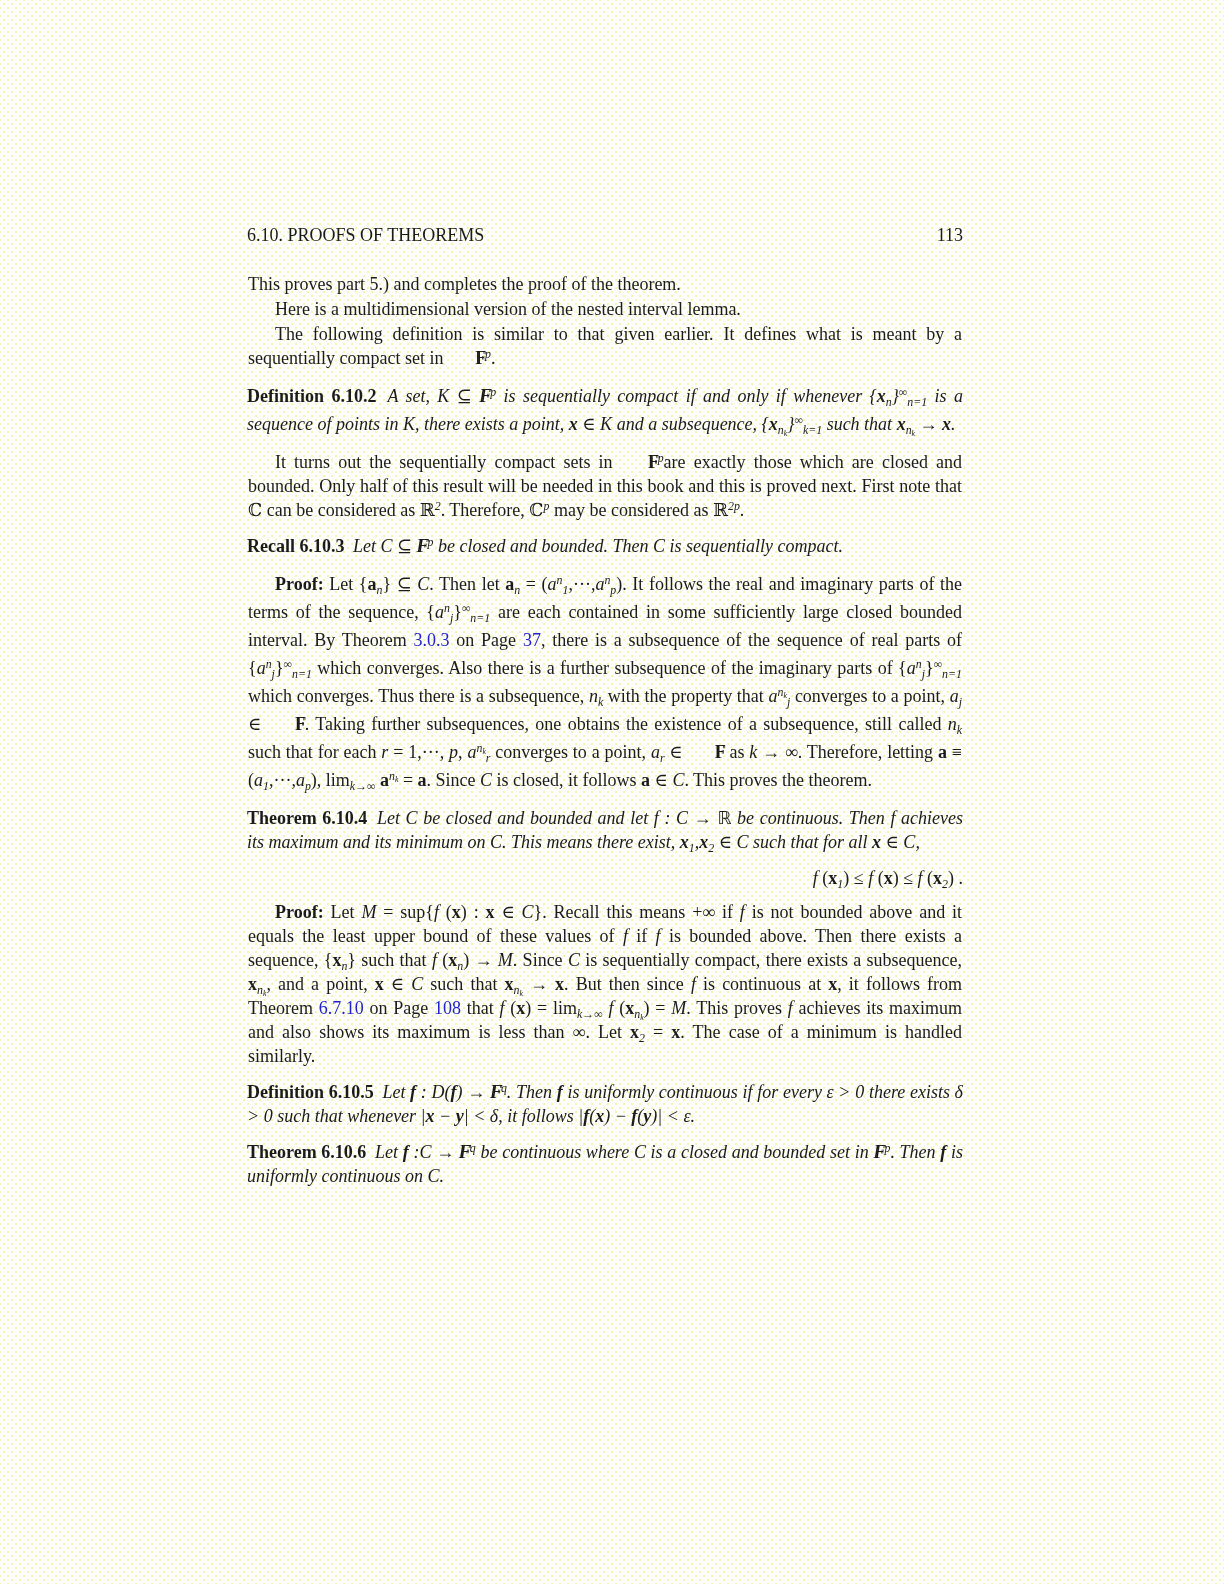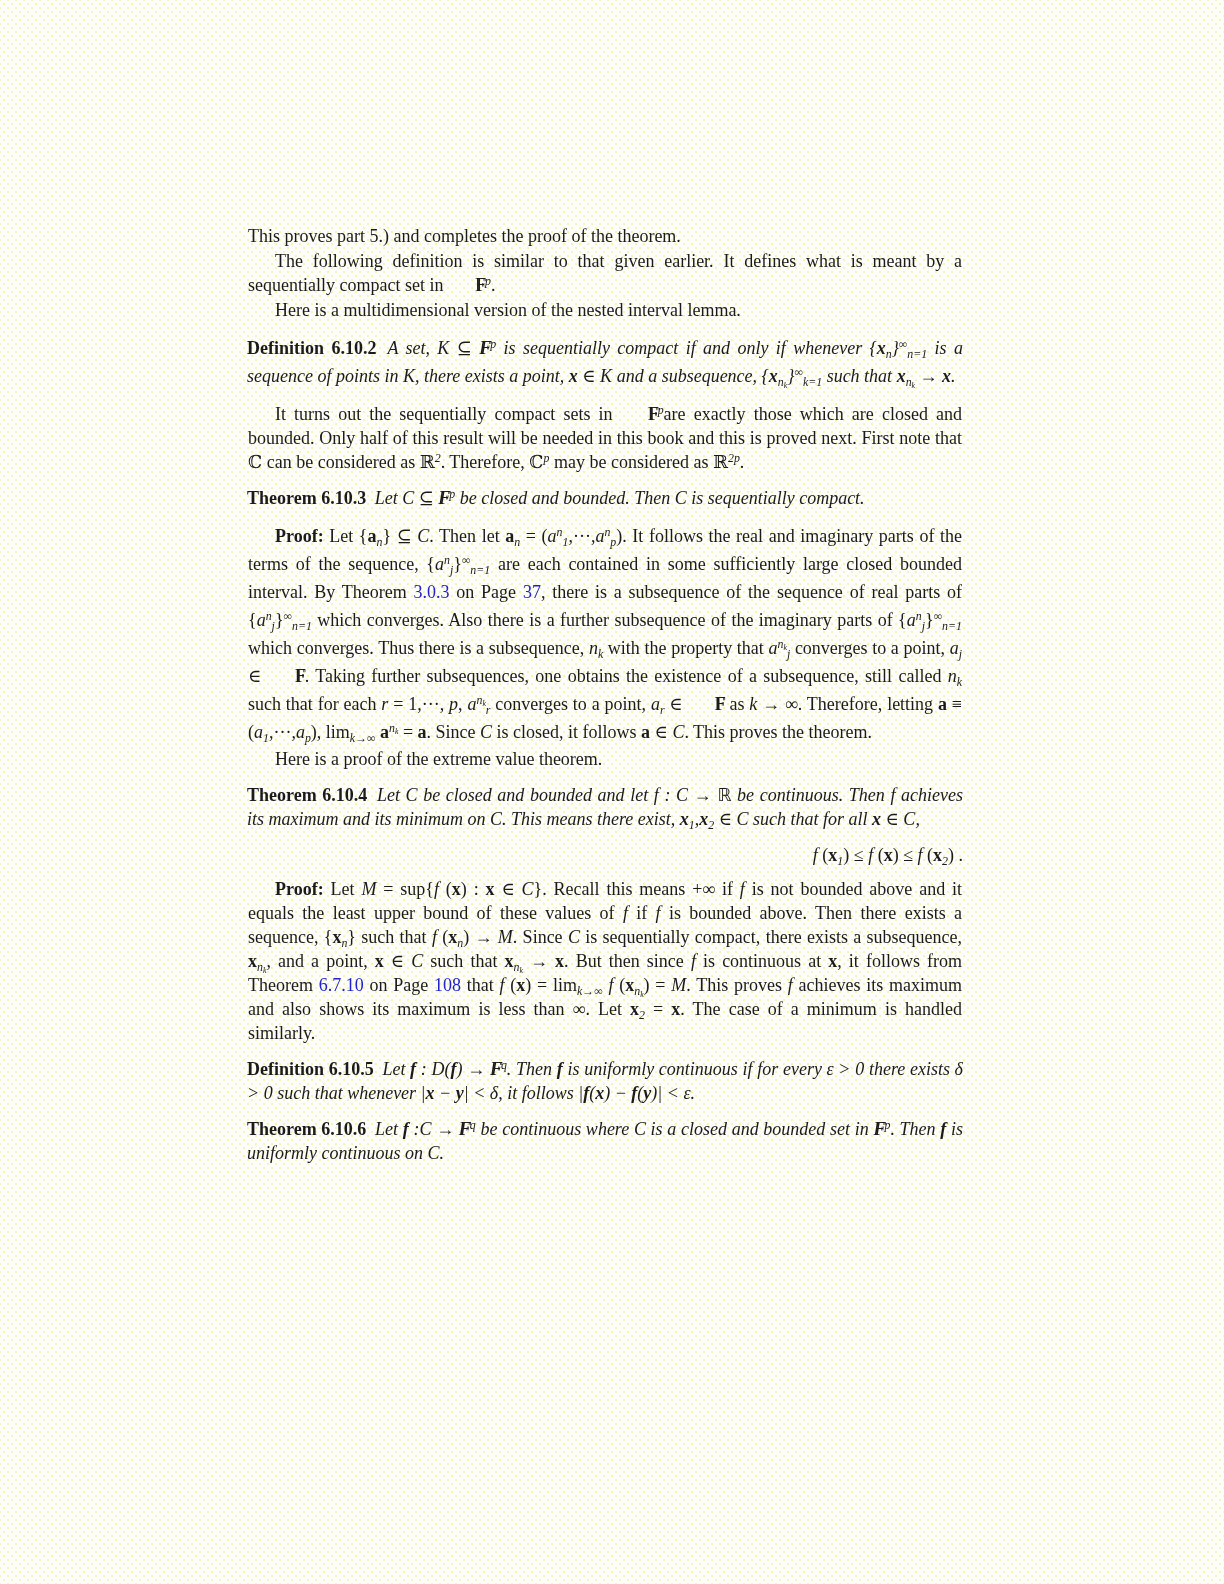--- a/index.html
+++ b/index.html
@@ -37,29 +37,32 @@
   sup{top:-0.5em;}
   sub{top:0.3em;}
   .bbF{position:relative;display:inline-block;font-style:inherit;}
   .bbF::after{content:"F";position:absolute;left:0.07em;top:0;}
 </style>
 </head>
 <body>
 
 <div class="page" style="--dot: #f4f4b8; --link: #2222cc; background-color: rgb(253, 253, 250); color: rgb(27, 27, 27);">
   <div class="content">
+    <div class="pagehead">
+      <span>6.10. PROOFS OF THEOREMS</span>
+      <span>113</span>
+    </div>
     <div id="doc-body">
         <div class="para">This proves part 5.) and completes the proof of the theorem.</div>
+        <div class="para indent">Here is a multidimensional version of the nested interval lemma.</div>
         <div class="para indent">The following definition is similar to that given earlier. It defines what is meant by a sequentially compact set in <span class="bbF">F</span><sup>p</sup>.</div>
-        <div class="para indent">Here is a multidimensional version of the nested interval lemma.</div>
         <div class="statement loose"><b class="stmt-label">Definition 6.10.2</b> A set, K ⊆ <span class="bbF">F</span><sup>p</sup> is sequentially compact if and only if whenever {<b>x</b><sub>n</sub>}<sup>∞</sup><sub>n=1</sub> is a sequence of points in K, there exists a point, <b>x</b> ∈ K and a subsequence, {<b>x</b><sub>n<sub>k</sub></sub>}<sup>∞</sup><sub>k=1</sub> such that <b>x</b><sub>n<sub>k</sub></sub> → <b>x</b>.</div>
         <div class="para indent">It turns out the sequentially compact sets in <span class="bbF">F</span><sup>p</sup>are exactly those which are closed and bounded. Only half of this result will be needed in this book and this is proved next. First note that ℂ can be considered as ℝ<sup>2</sup>. Therefore, ℂ<sup>p</sup> may be considered as ℝ<sup>2p</sup>.</div>
-        <div class="statement"><b class="stmt-label">Theorem 6.10.3</b> Let C ⊆ <span class="bbF">F</span><sup>p</sup> be closed and bounded. Then C is sequentially compact.</div>
+        <div class="statement"><b class="stmt-label">Recall 6.10.3</b> Let C ⊆ <span class="bbF">F</span><sup>p</sup> be closed and bounded. Then C is sequentially compact.</div>
         <div class="para indent loose"><b>Proof:</b> Let {<b>a</b><sub>n</sub>} ⊆ <i>C</i>. Then let <b>a</b><sub>n</sub> = (<i>a</i><sup>n</sup><sub>1</sub>,···,<i>a</i><sup>n</sup><sub>p</sub>). It follows the real and imaginary parts of the terms of the sequence, {<i>a</i><sup>n</sup><sub>j</sub>}<sup>∞</sup><sub>n=1</sub> are each contained in some sufficiently large closed bounded interval. By Theorem <span class="link">3.0.3</span> on Page <span class="link">37</span>, there is a subsequence of the sequence of real parts of {<i>a</i><sup>n</sup><sub>j</sub>}<sup>∞</sup><sub>n=1</sub> which converges. Also there is a further subsequence of the imaginary parts of {<i>a</i><sup>n</sup><sub>j</sub>}<sup>∞</sup><sub>n=1</sub> which converges. Thus there is a subsequence, <i>n</i><sub>k</sub> with the property that <i>a</i><sup>n<sub>k</sub></sup><sub>j</sub> converges to a point, <i>a</i><sub>j</sub> ∈ <span class="bbF">F</span>. Taking further subsequences, one obtains the existence of a subsequence, still called <i>n</i><sub>k</sub> such that for each <i>r</i> = 1,···, <i>p</i>, <i>a</i><sup>n<sub>k</sub></sup><sub>r</sub> converges to a point, <i>a</i><sub>r</sub> ∈ <span class="bbF">F</span> as <i>k</i> → ∞. Therefore, letting <b>a</b> ≡ (<i>a</i><sub>1</sub>,···,<i>a</i><sub>p</sub>), lim<sub>k→∞</sub> <b>a</b><sup>n<sub>k</sub></sup> = <b>a</b>. Since <i>C</i> is closed, it follows <b>a</b> ∈ <i>C</i>. This proves the theorem.</div>
-        <div class="para indent">Here is a proof of the extreme value theorem.</div>
         <div class="statement"><b class="stmt-label">Theorem 6.10.4</b> Let C be closed and bounded and let f : C → ℝ be continuous. Then f achieves its maximum and its minimum on C. This means there exist, <b>x</b><sub>1</sub>,<b>x</b><sub>2</sub> ∈ C such that for all <b>x</b> ∈ C,</div>
         <div class="equation"><i>f</i> (<b>x</b><sub>1</sub>) ≤ <i>f</i> (<b>x</b>) ≤ <i>f</i> (<b>x</b><sub>2</sub>) .</div>
         <div class="para indent"><b>Proof:</b> Let <i>M</i> = sup{<i>f</i> (<b>x</b>) : <b>x</b> ∈ <i>C</i>}. Recall this means +∞ if <i>f</i> is not bounded above and it equals the least upper bound of these values of <i>f</i> if <i>f</i> is bounded above. Then there exists a sequence, {<b>x</b><sub>n</sub>} such that <i>f</i> (<b>x</b><sub>n</sub>) → <i>M</i>. Since <i>C</i> is sequentially compact, there exists a subsequence, <b>x</b><sub>n<sub>k</sub></sub>, and a point, <b>x</b> ∈ <i>C</i> such that <b>x</b><sub>n<sub>k</sub></sub> → <b>x</b>. But then since <i>f</i> is continuous at <b>x</b>, it follows from Theorem <span class="link">6.7.10</span> on Page <span class="link">108</span> that <i>f</i> (<b>x</b>) = lim<sub>k→∞</sub> <i>f</i> (<b>x</b><sub>n<sub>k</sub></sub>) = <i>M</i>. This proves <i>f</i> achieves its maximum and also shows its maximum is less than ∞. Let <b>x</b><sub>2</sub> = <b>x</b>. The case of a minimum is handled similarly.</div>
         <div class="statement"><b class="stmt-label">Definition 6.10.5</b> Let <b>f</b> : D(<b>f</b>) → <span class="bbF">F</span><sup>q</sup>. Then <b>f</b> is uniformly continuous if for every ε &gt; 0 there exists δ &gt; 0 such that whenever |<b>x</b> − <b>y</b>| &lt; δ, it follows |<b>f</b>(<b>x</b>) − <b>f</b>(<b>y</b>)| &lt; ε.</div>
         <div class="statement"><b class="stmt-label">Theorem 6.10.6</b> Let <b>f</b> :C → <span class="bbF">F</span><sup>q</sup> be continuous where C is a closed and bounded set in <span class="bbF">F</span><sup>p</sup>. Then <b>f</b> is uniformly continuous on C.</div>
       </div>
   </div>
 </div>
 
 </body></html>

